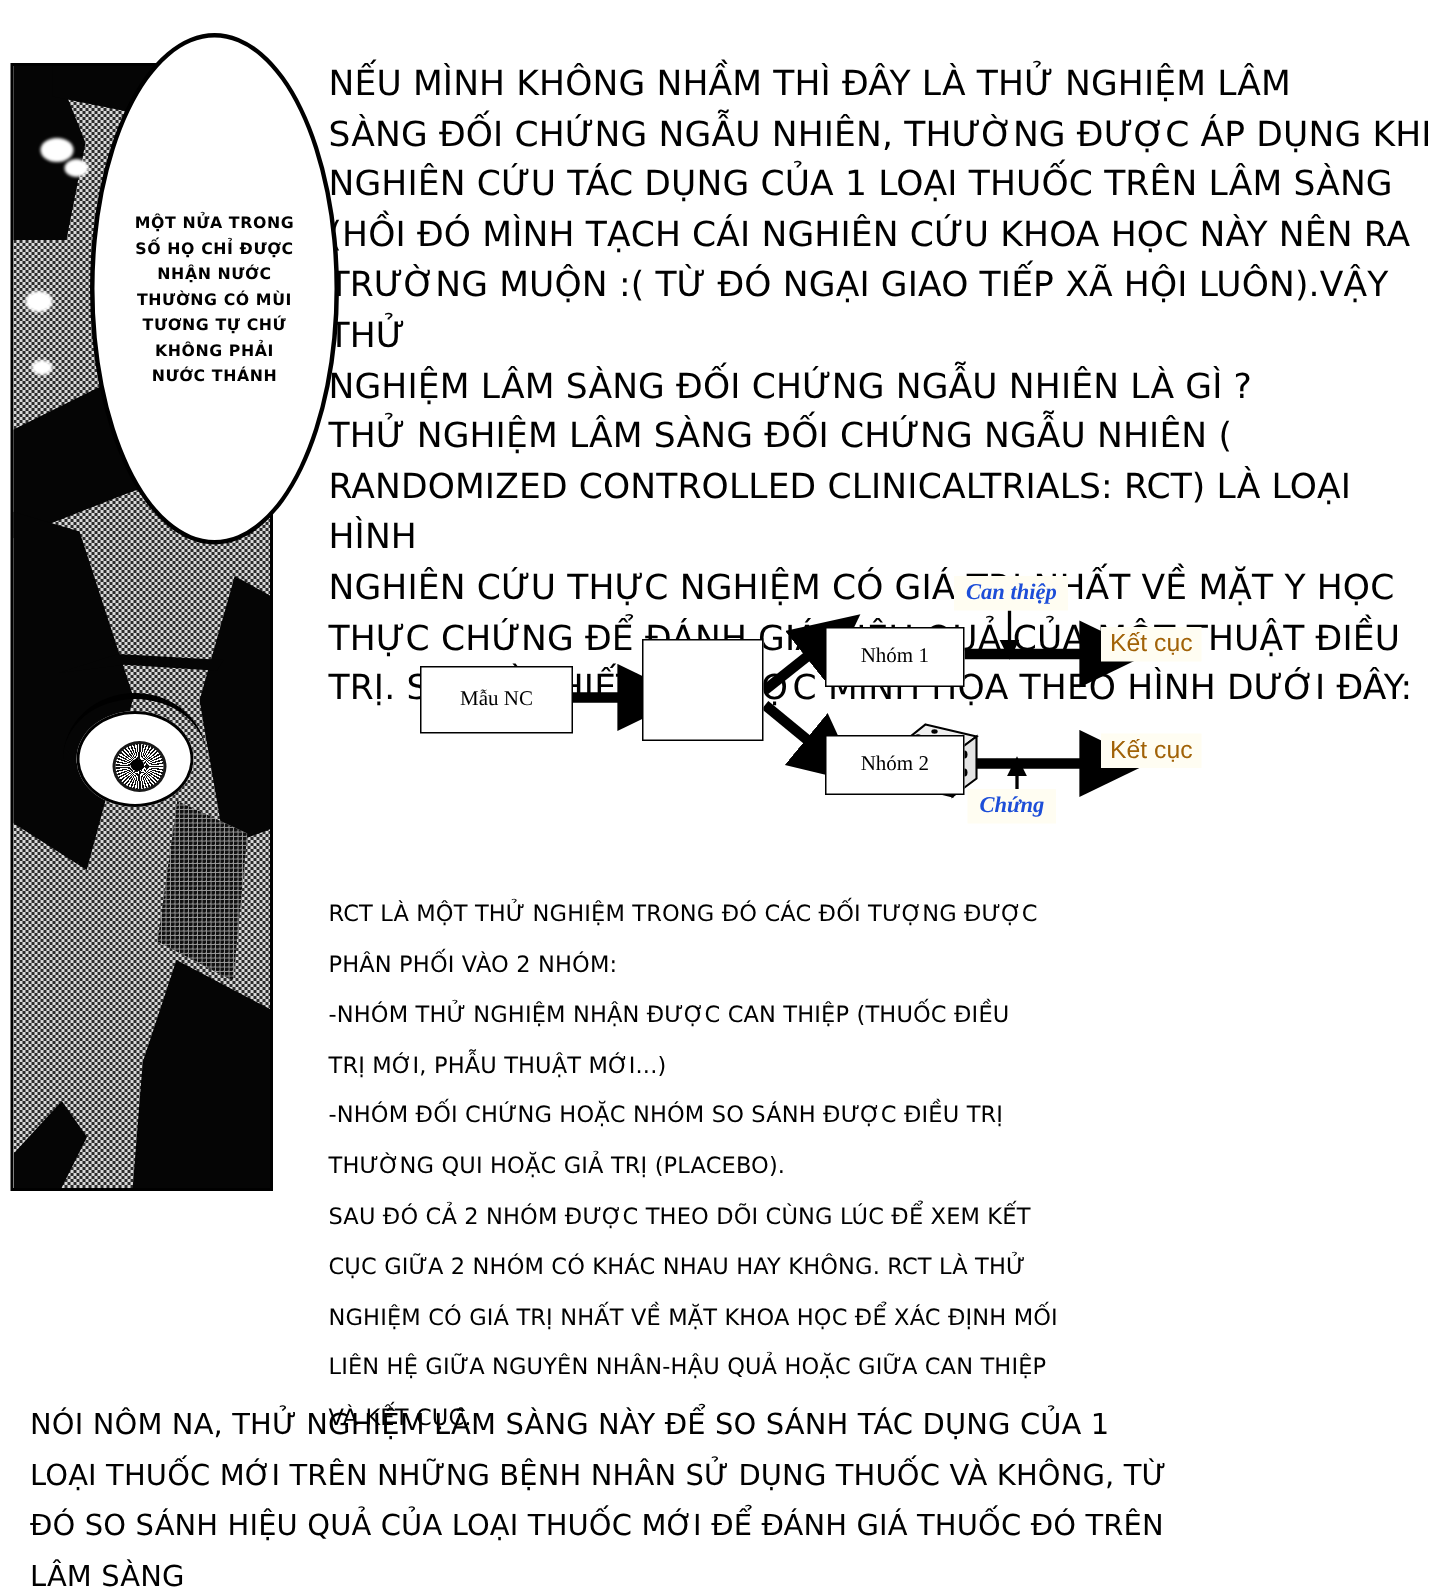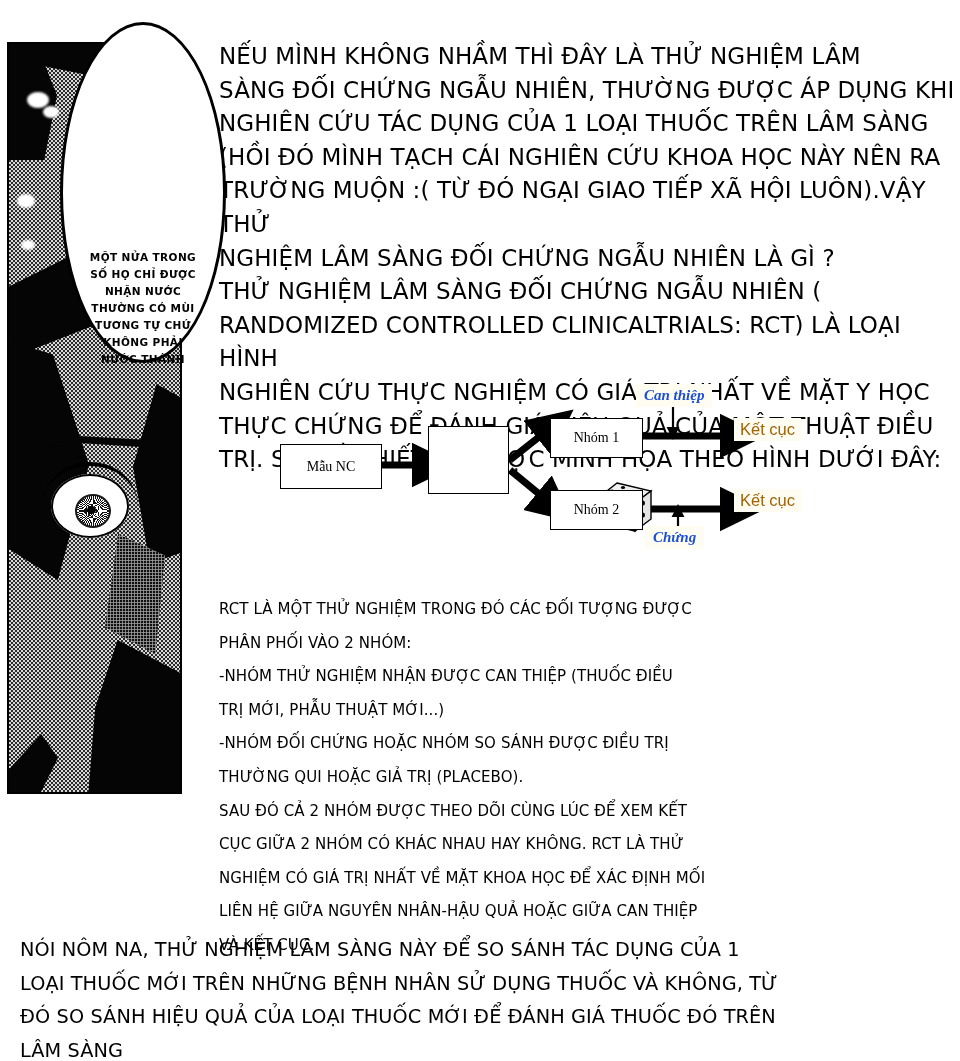--- a/index.html
+++ b/index.html
@@ -62,21 +62,21 @@
     background:#000;
   }
 
   
   .bubble{
     position:absolute;left:60px;top:22px;width:160px;height:335px;
     background:#ffffff;
     border:3px solid #000;
     border-radius:50% / 50%;
     z-index:6;
-    display:flex;align-items:flex-end;justify-content:center;
+    display:flex;align-items:center;justify-content:center;
   }
   .bubble-text{
     font-family:"DejaVu Sans", sans-serif;
     font-size:10.5px;
     font-weight:700;
     line-height:17px;
     letter-spacing:0.4px;
     text-align:center;
     color:#000;
     white-space:pre-line;

